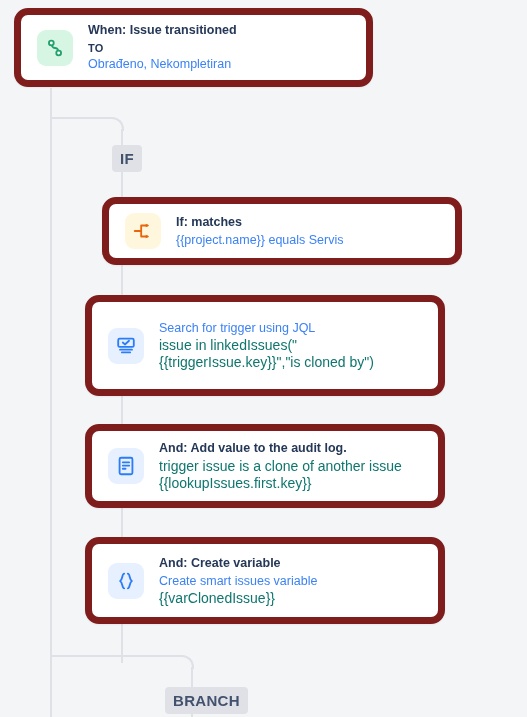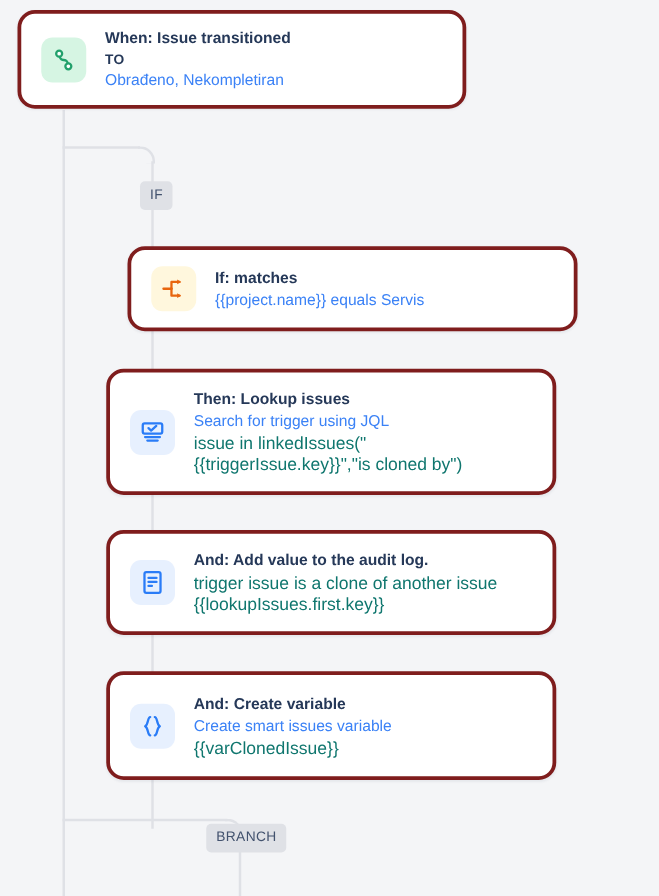--- a/index.html
+++ b/index.html
@@ -38,33 +38,33 @@
     border-top-right-radius: 12px;
     background: transparent;
   }
 
   
   .badge {
     position: absolute;
     background: #dfe1e6;
     color: #42526e;
     border-radius: 4px;
-    font-size: 11px;
-    font-weight: 400;
+    font-size: 15px;
+    font-weight: 700;
     letter-spacing: 0.3px;
     line-height: 1;
     padding: 6px 8px;
     white-space: nowrap;
   }
 
   
   .card {
     position: absolute;
     background: #ffffff;
-    border: 3px solid #7f1d1d;
+    border: 7px solid #7f1d1d;
     border-radius: 14px;
     box-shadow: 0 1px 2px rgba(9,30,66,0.06);
     display: flex;
     align-items: center;
     box-sizing: border-box;
     padding: 14px 16px;
   }
 
   .card-icon {
     flex: 0 0 auto;
@@ -122,21 +122,21 @@
   <div class="rail rail-h" style="left:50px; top:117px; width:62px;"></div>
   <div class="elbow" style="left:110px; top:117px; width:12px; height:12px;"></div>
 
   <div class="rail rail-v" style="left:121px; top:129px; height:534px;"></div>
 
   <div class="rail rail-h" style="left:50px; top:655px; width:132px;"></div>
   <div class="elbow" style="left:180px; top:655px; width:12px; height:12px;"></div>
   <div class="rail rail-v" style="left:191px; top:667px; height:50px;"></div>
 
   <div class="badge" style="left:112px; top:145px;">IF</div>
-  <div class="badge" style="left:165px; top:659px;">BRANCH</div>
+  <div class="badge" style="left:165px; top:687px;">BRANCH</div>
 
   <div class="card" style="left:14px; top:8px; width:359px; height:79px;">
     <div class="card-icon ic-green">
       <svg width="22" height="22" viewBox="0 0 24 24" fill="none">
         <path d="M8 6.5 C8 6.5 8 12 12 12 C16 12 16 17.5 16 17.5" stroke="#22a06b" stroke-width="2" stroke-linecap="round"></path>
         <circle cx="8" cy="6.5" r="2.6" fill="#ffffff" stroke="#22a06b" stroke-width="2"></circle>
         <circle cx="16" cy="17.5" r="2.6" fill="#ffffff" stroke="#22a06b" stroke-width="2"></circle>
       </svg>
     </div>
     <div class="card-body">
@@ -165,21 +165,20 @@
   <div class="card" style="left:85px; top:295px; width:360px; height:101px;">
     <div class="card-icon ic-blue">
       <svg width="22" height="22" viewBox="0 0 24 24" fill="none">
         <rect x="3.5" y="4" width="17" height="9" rx="1.6" stroke="#2a7cf7" stroke-width="2"></rect>
         <path d="M8.5 8.2 L10.8 10.3 L15.3 6.3" stroke="#2a7cf7" stroke-width="2" stroke-linecap="round" stroke-linejoin="round"></path>
         <path d="M5.5 16 H18.5" stroke="#2a7cf7" stroke-width="2" stroke-linecap="round"></path>
         <path d="M7.5 19 H16.5" stroke="#2a7cf7" stroke-width="2" stroke-linecap="round"></path>
       </svg>
     </div>
     <div class="card-body">
-      <div class="card-title">Then: Lookup issues</div>
       <div class="card-sub">Search for trigger using JQL</div>
       <div class="card-sub-strong">issue in linkedIssues("{{triggerIssue.key}}","is cloned by")</div>
     </div>
   </div>
 
   <div class="card" style="left:85px; top:424px; width:360px; height:84px;align-items:center;">
     <div class="card-icon ic-blue">
       <svg width="22" height="22" viewBox="0 0 24 24" fill="none">
         <rect x="5" y="3" width="14" height="18" rx="1.6" stroke="#2a7cf7" stroke-width="2"></rect>
         <path d="M8.5 8 H15.5" stroke="#2a7cf7" stroke-width="2" stroke-linecap="round"></path>

